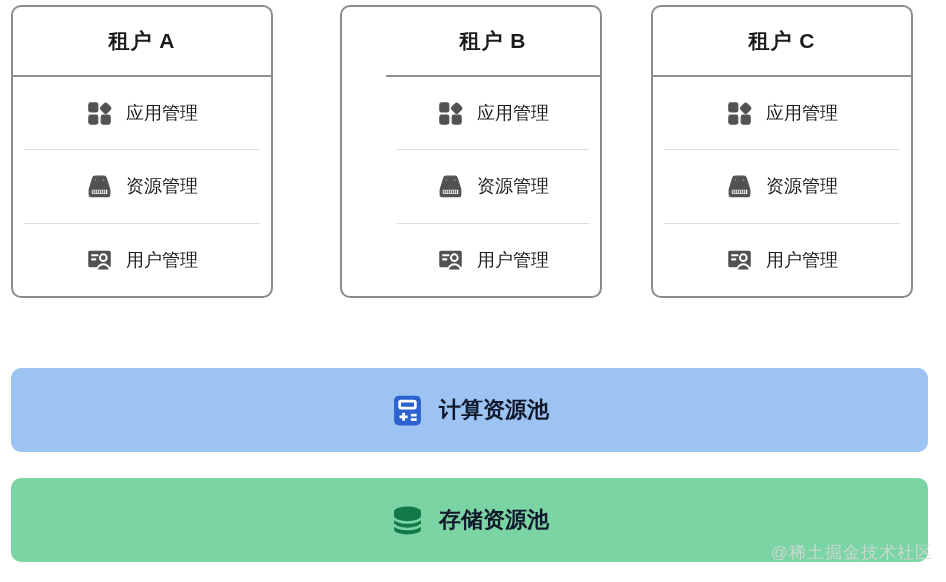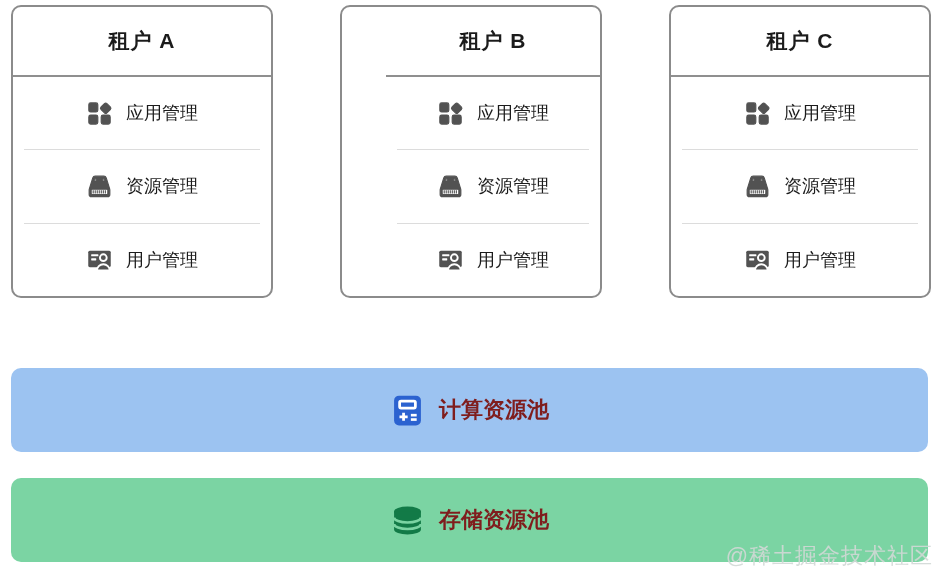--- a/index.html
+++ b/index.html
@@ -24,21 +24,21 @@
     height: 293px;
     background: #ffffff;
     border: 2px solid #8b8b8b;
     border-radius: 10px;
     display: flex;
     flex-direction: column;
     overflow: hidden;
   }
   .tenant-box.pos-a { left: 11px; }
   .tenant-box.pos-b { left: 340px; padding-left: 44px; }
-  .tenant-box.pos-c { left: 669px; }
+  .tenant-box.pos-c { left: 651px; }
 
   .tenant-title {
     height: 70px;
     flex: 0 0 70px;
     display: flex;
     align-items: center;
     justify-content: center;
     border-bottom: 2px solid #8f8f8f;
     font-size: 21px;
     font-weight: 600;
@@ -74,32 +74,32 @@
     left: 11px;
     width: 917px;
     height: 84px;
     border-radius: 10px;
     display: flex;
     align-items: center;
     justify-content: center;
     gap: 14px;
     font-size: 22px;
     font-weight: 600;
-    color: #7f1d1d;
+    color: #0f172a;
   }
   .pool.compute { top: 368px; background: #9cc3f1; }
   .pool.storage { top: 478px; background: #7bd4a3; }
   .pool-icon { width: 35px; height: 35px; flex: 0 0 35px; }
 
   
   .watermark {
     position: absolute;
     top: 541px;
     right: 13px;
-    font-size: 22px;
+    font-size: 17px;
     letter-spacing: 1px;
     color: #d2d9d6;
     opacity: 0.9;
     pointer-events: none;
   }
 </style>
 </head>
 <body>
 
 <svg width="0" height="0" style="position:absolute" aria-hidden="true">

